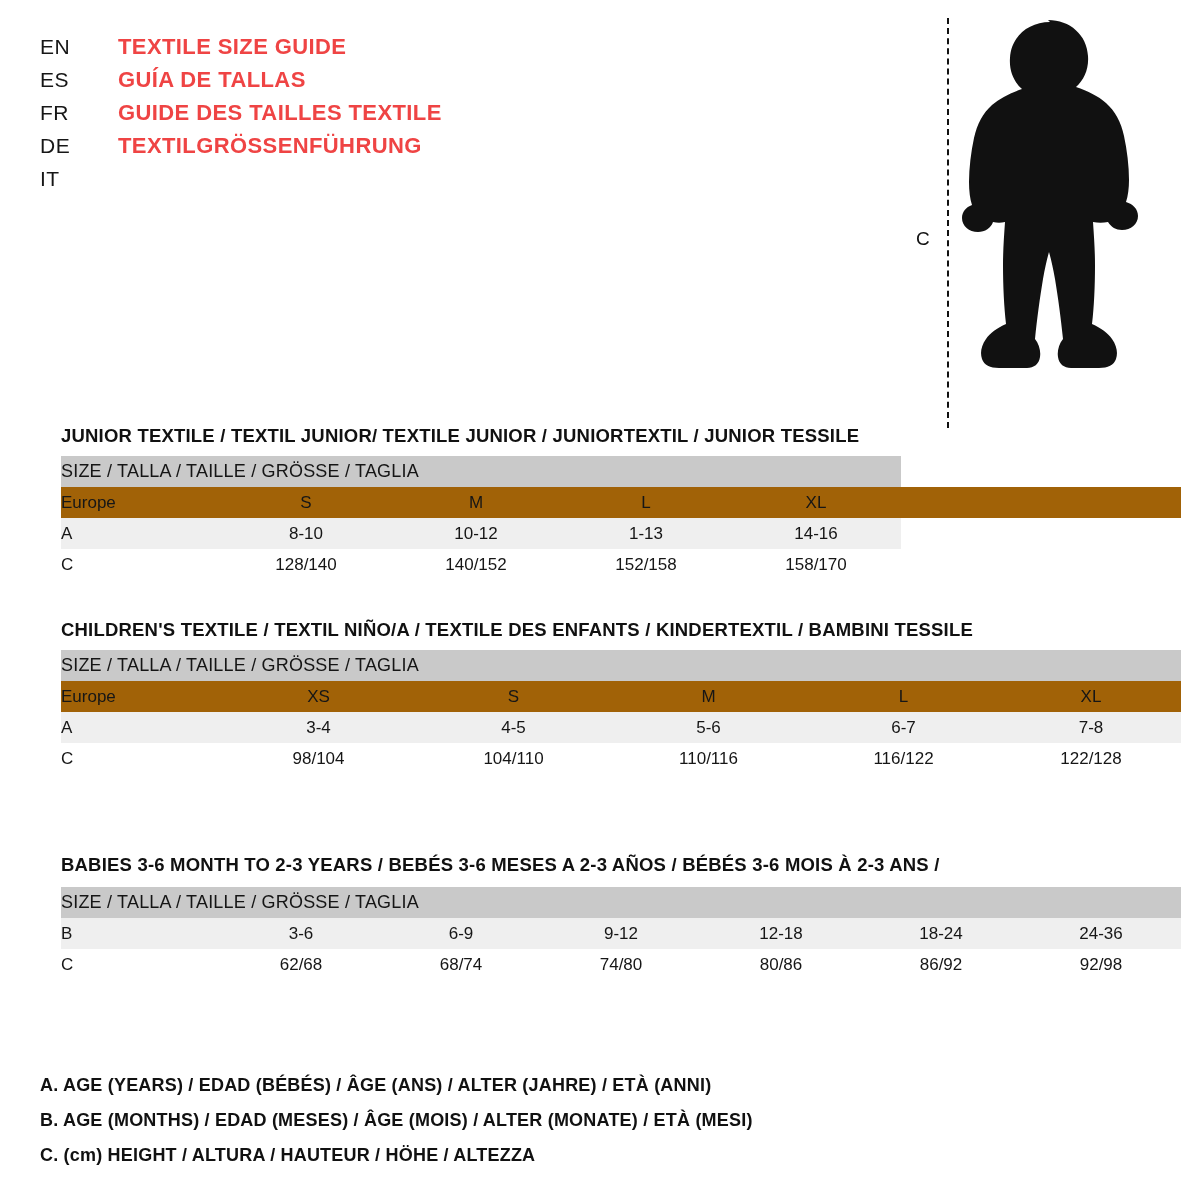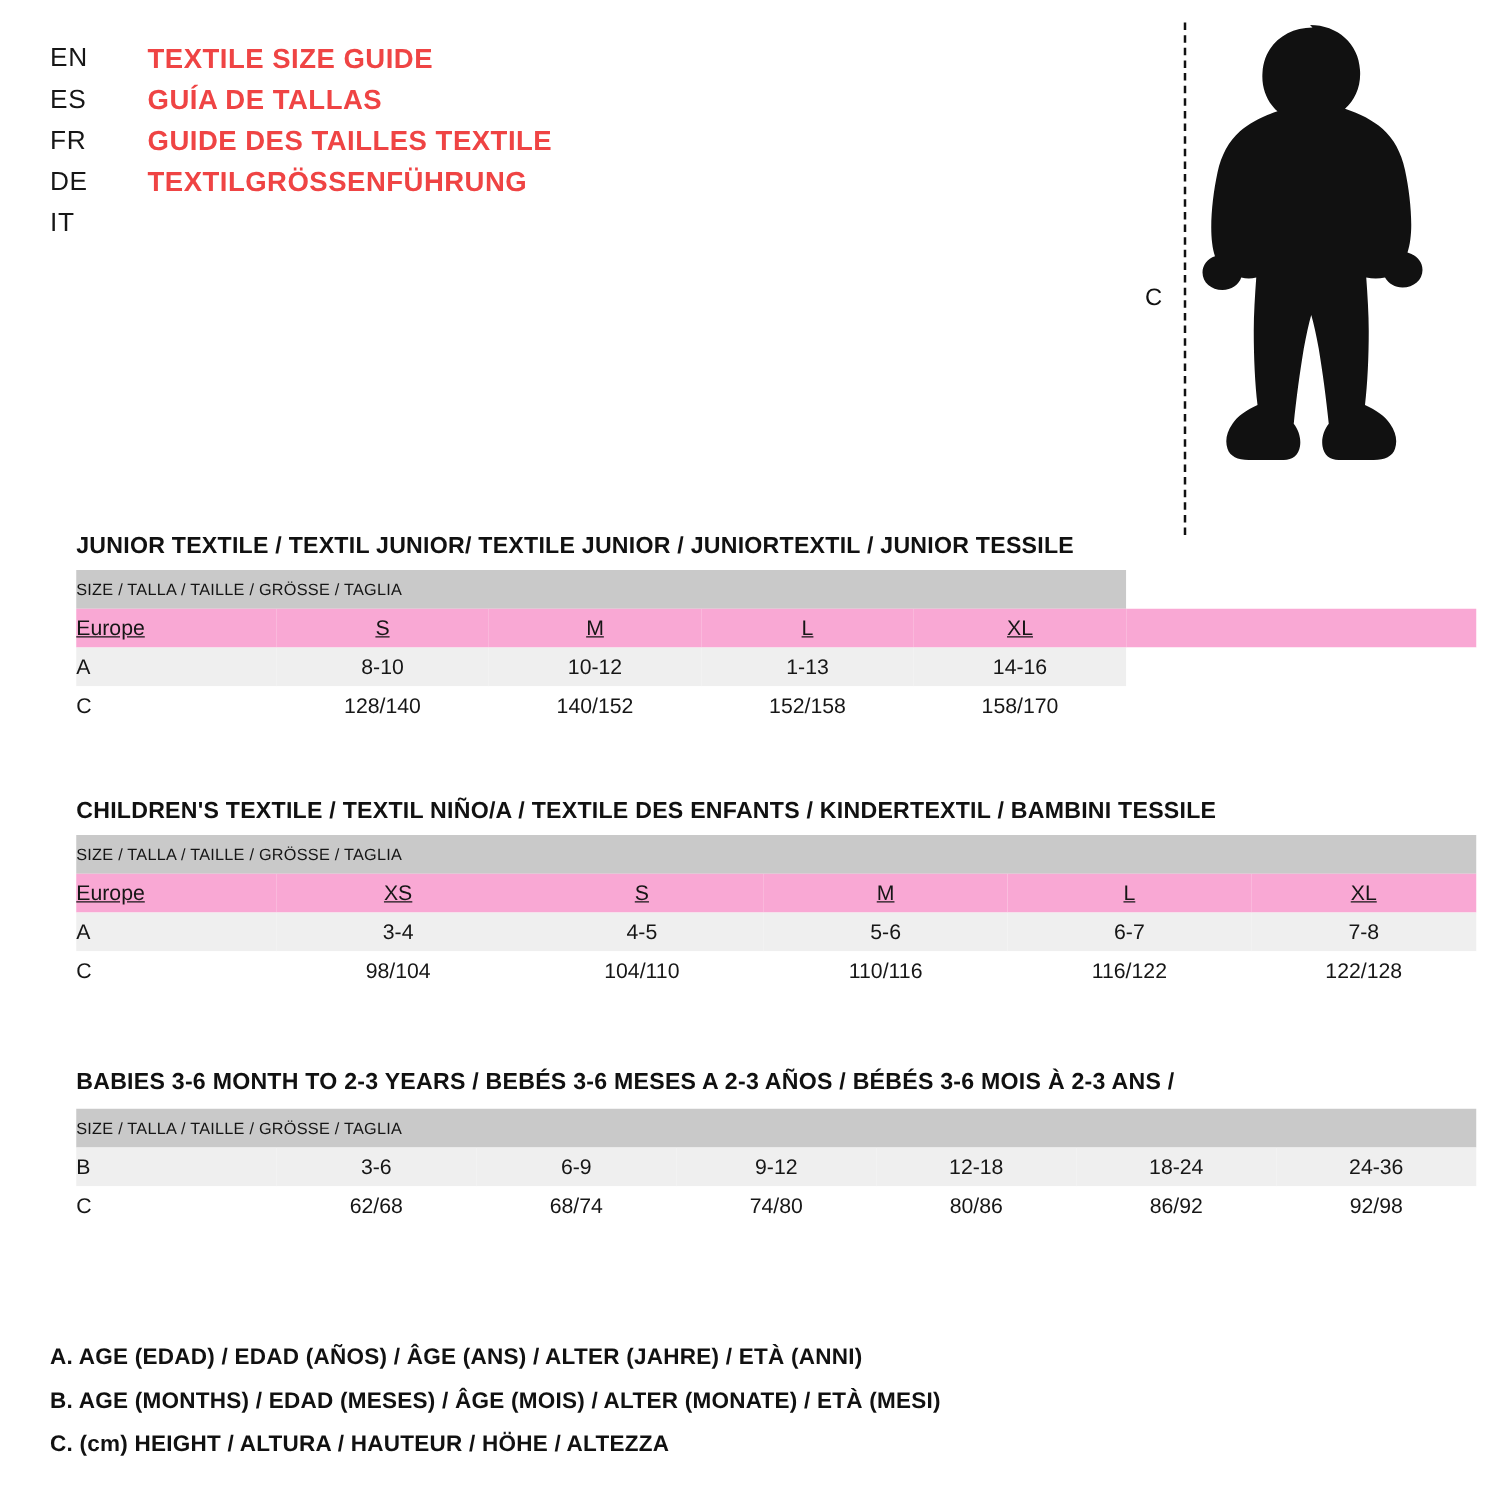--- a/index.html
+++ b/index.html
@@ -108,28 +108,27 @@
     color: #161616;
   }
   table.size-table td {
     padding: 0;
     height: 31px;
     vertical-align: middle;
   }
   .hdr-row td {
     background: #c9c9c9;
     font-weight: 400;
-    font-size: 13px;
+    font-size: 18px;
     letter-spacing: 0.2px;
     padding-left: 8px;
     color: #151515;
   }
   .sub-row td {
-    background: #f9a8d4;
-    text-decoration: underline;
+    background: #a16207;
   }
   .alt-row td {
     background: #efefef;
   }
   .white-row td {
     background: #ffffff;
   }
   .cell-label {
     padding-left: 8px;
     text-align: left;
@@ -267,21 +266,21 @@
           <td class="cell-val">128/140</td>
           <td class="cell-val">140/152</td>
           <td class="cell-val">152/158</td>
           <td class="cell-val">158/170</td>
           <td></td>
         </tr>
       </tbody>
     </table>
   </div>
 
-  <div class="section" style="top:637px;">
+  <div class="section" style="top:619px;">
     <div class="section-title">CHILDREN'S TEXTILE / TEXTIL NIÑO/A / TEXTILE DES ENFANTS / KINDERTEXTIL / BAMBINI TESSILE</div>
     <table class="size-table">
       <colgroup>
         <col style="width:160px">
           <col style="width:195px">
           <col style="width:195px">
           <col style="width:195px">
           <col style="width:195px">
           <col style="width:180px">
       </colgroup>
@@ -351,18 +350,18 @@
           <td class="cell-val">74/80</td>
           <td class="cell-val">80/86</td>
           <td class="cell-val">86/92</td>
           <td class="cell-val">92/98</td>
         </tr>
       </tbody>
     </table>
   </div>
 
   <div class="legend">
-    <div class="legend-line">A. AGE (EDAD) / EDAD (AÑOS) / ÂGE (ANS) / ALTER (JAHRE) / ETÀ (ANNI)</div>
+    <div class="legend-line">A. AGE (YEARS) / EDAD (BÉBÉS) / ÂGE (ANS) / ALTER (JAHRE) / ETÀ (ANNI)</div>
     <div class="legend-line">B. AGE (MONTHS) / EDAD (MESES) / ÂGE (MOIS) / ALTER (MONATE) / ETÀ (MESI)</div>
     <div class="legend-line">C. (cm) HEIGHT / ALTURA / HAUTEUR / HÖHE / ALTEZZA</div>
   </div>
 
 </div>
 
 </body></html>

